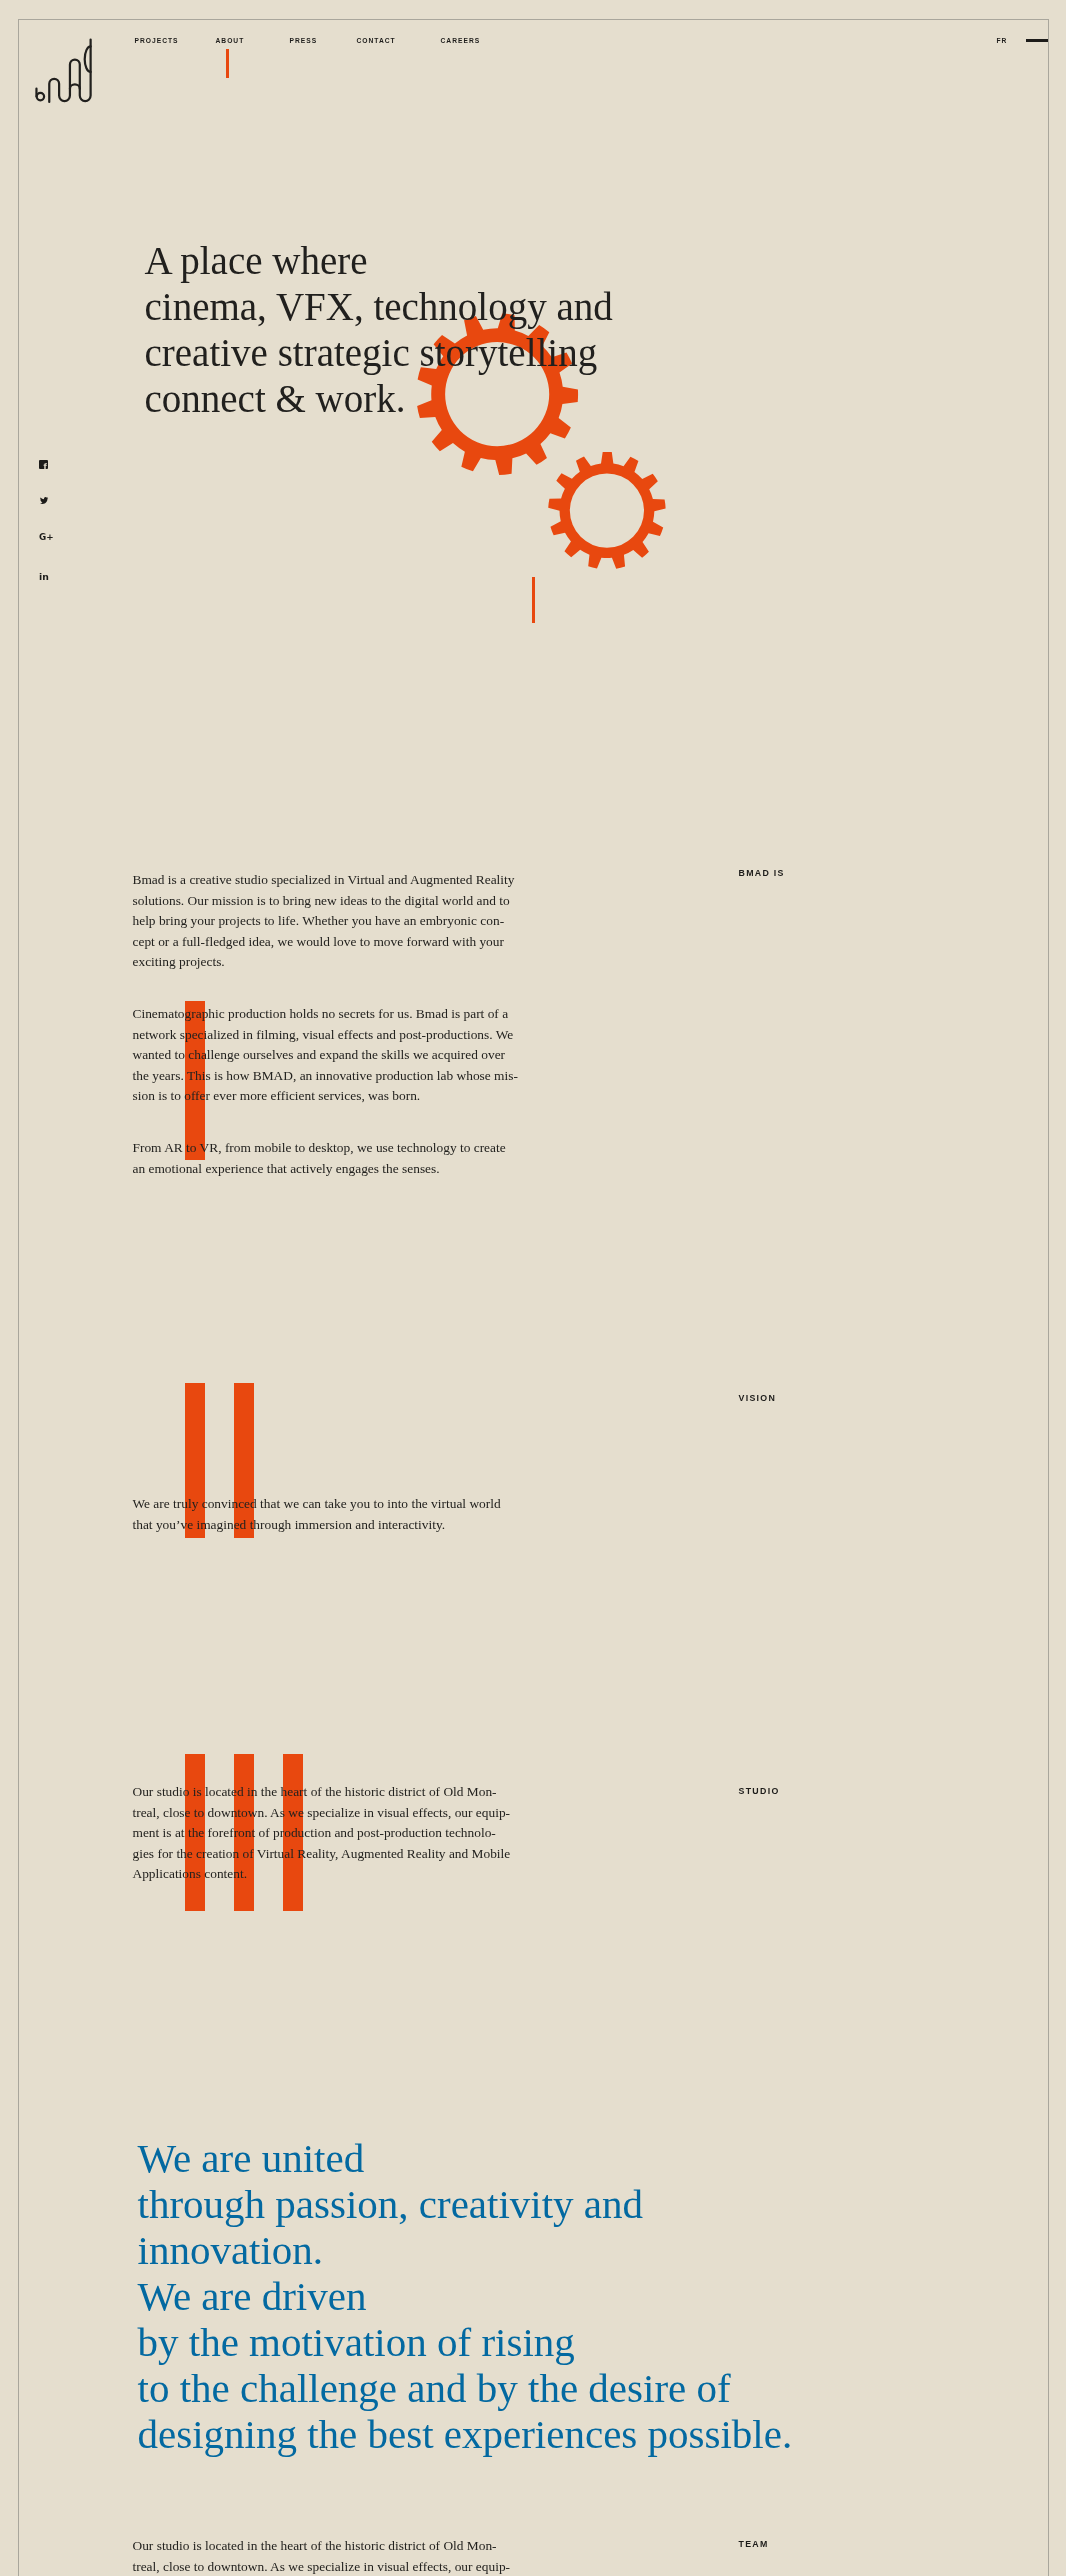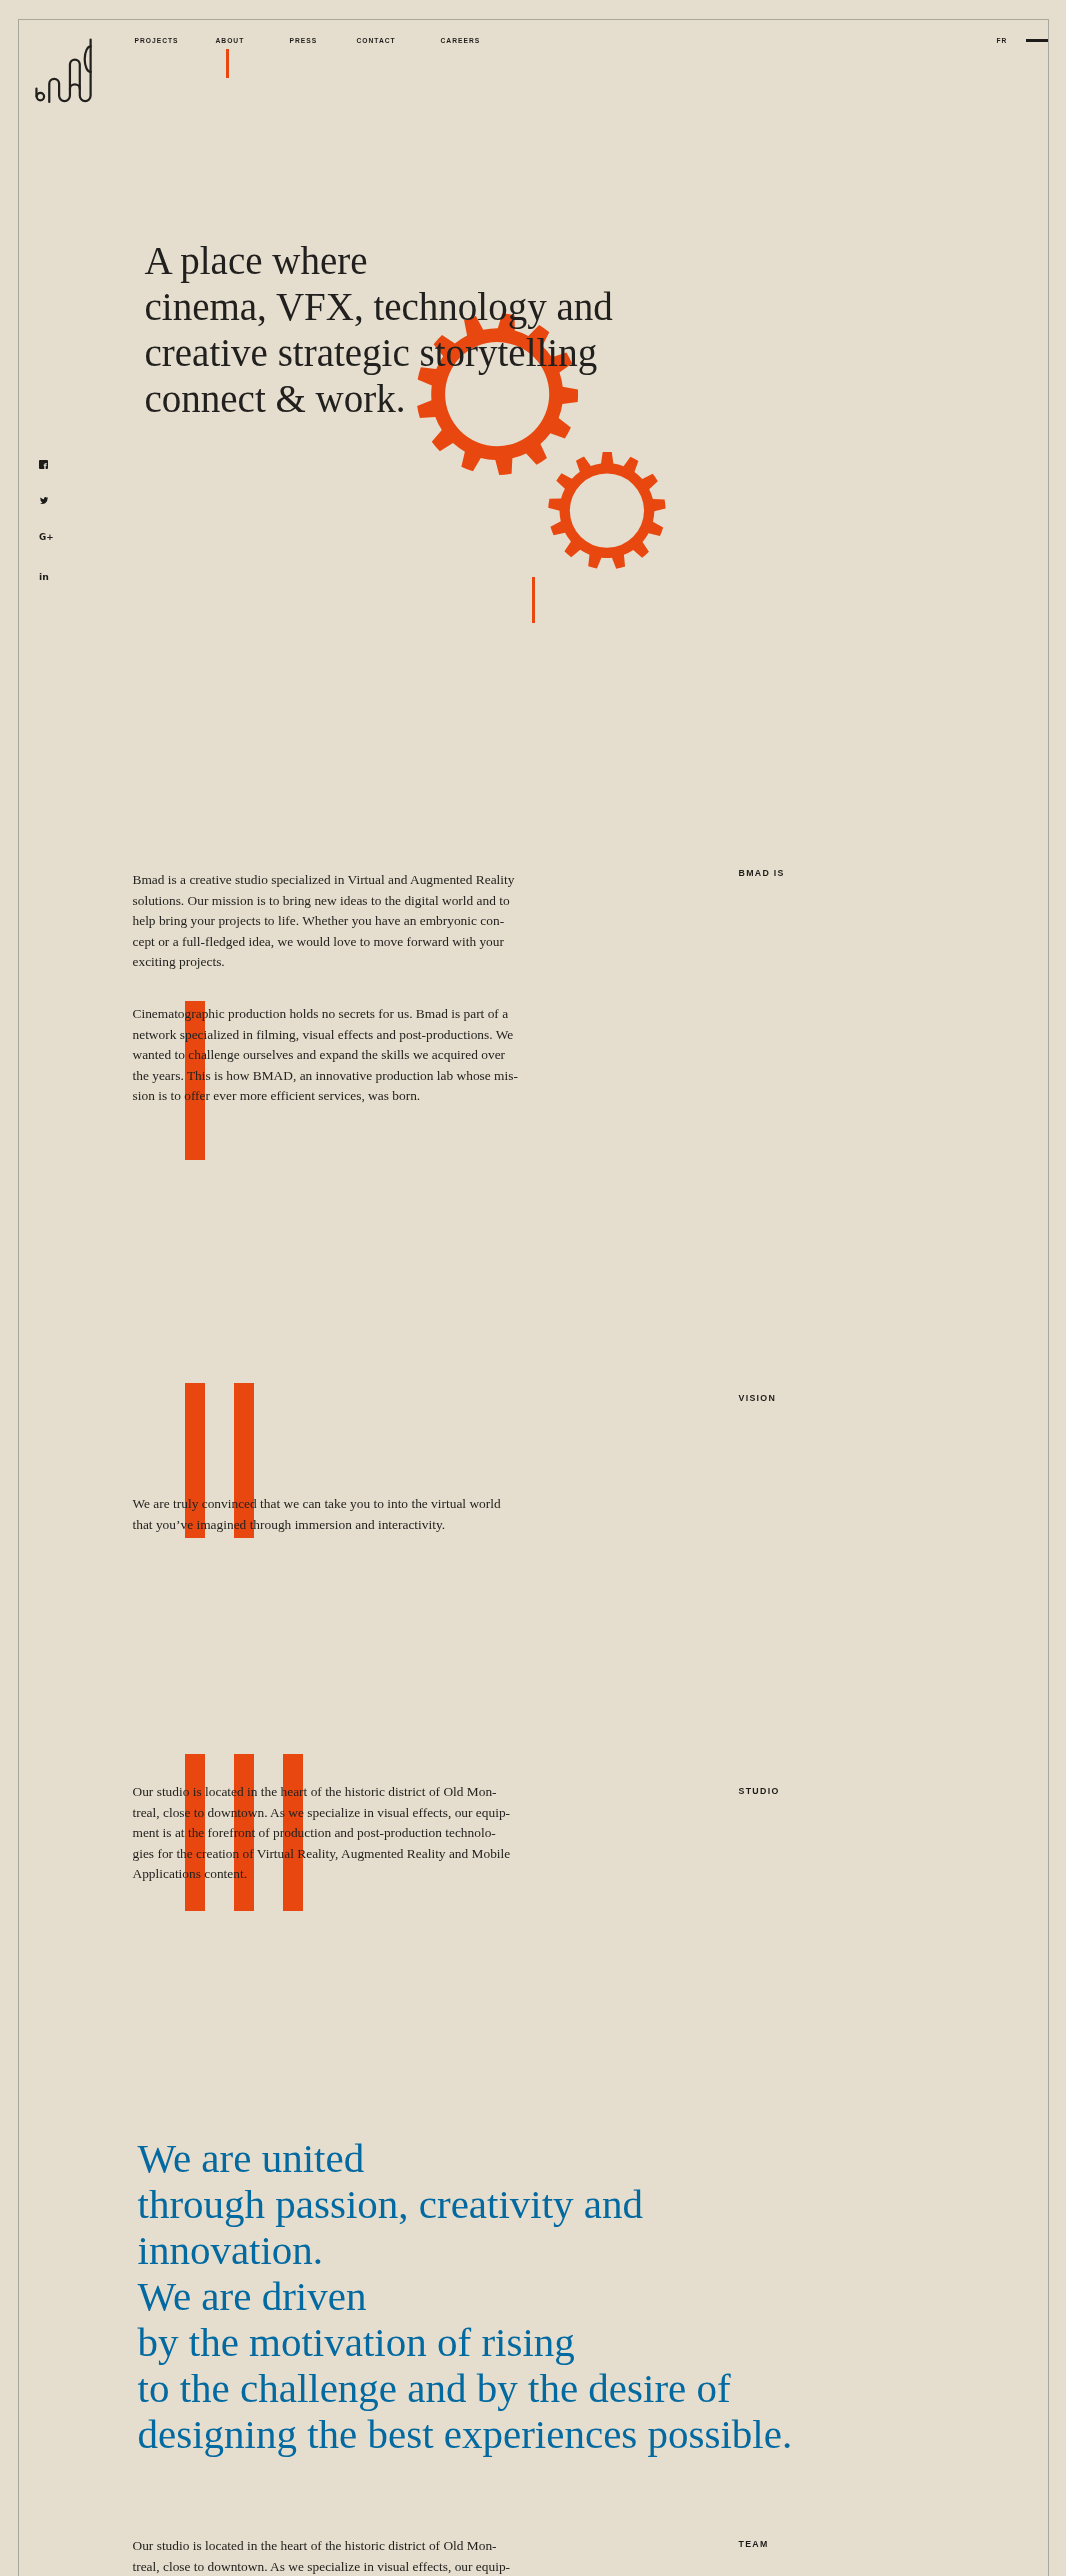--- a/index.html
+++ b/index.html
@@ -106,20 +106,22 @@
   <p class="body-text" style="top:984px">Cinematographic production holds no secrets for us. Bmad is part of a
 network specialized in filming, visual effects and post-productions. We
 wanted to challenge ourselves and expand the skills we acquired over
 the years. This is how BMAD, an innovative production lab whose mis-
 sion is to offer ever more efficient services, was born.</p>
   <p class="body-text" style="top:850px">Bmad is a creative studio specialized in Virtual and Augmented Reality
 solutions. Our mission is to bring new ideas to the digital world and to
 help bring your projects to life. Whether you have an embryonic con-
 cept or a full-fledged idea, we would love to move forward with your
 exciting projects.</p>
+  <p class="body-text" style="top:1118px">From AR to VR, from mobile to desktop, we use technology to create
+an emotional experience that actively engages the senses.</p>
 
   <div class="accent-bar" style="left:166px;top:1363px;height:155px"></div>
   <div class="accent-bar" style="left:215px;top:1363px;height:155px"></div>
   <div class="side-label" style="top:1373px">VISION</div>
   <p class="body-text" style="top:1474px">We are truly convinced that we can take you to into the virtual world
 that you’ve imagined through immersion and interactivity.</p>
 
   <div class="accent-bar" style="left:166px;top:1734px;height:157px"></div>
   <div class="accent-bar" style="left:215px;top:1734px;height:157px"></div>
   <div class="accent-bar" style="left:264px;top:1734px;height:157px"></div>

